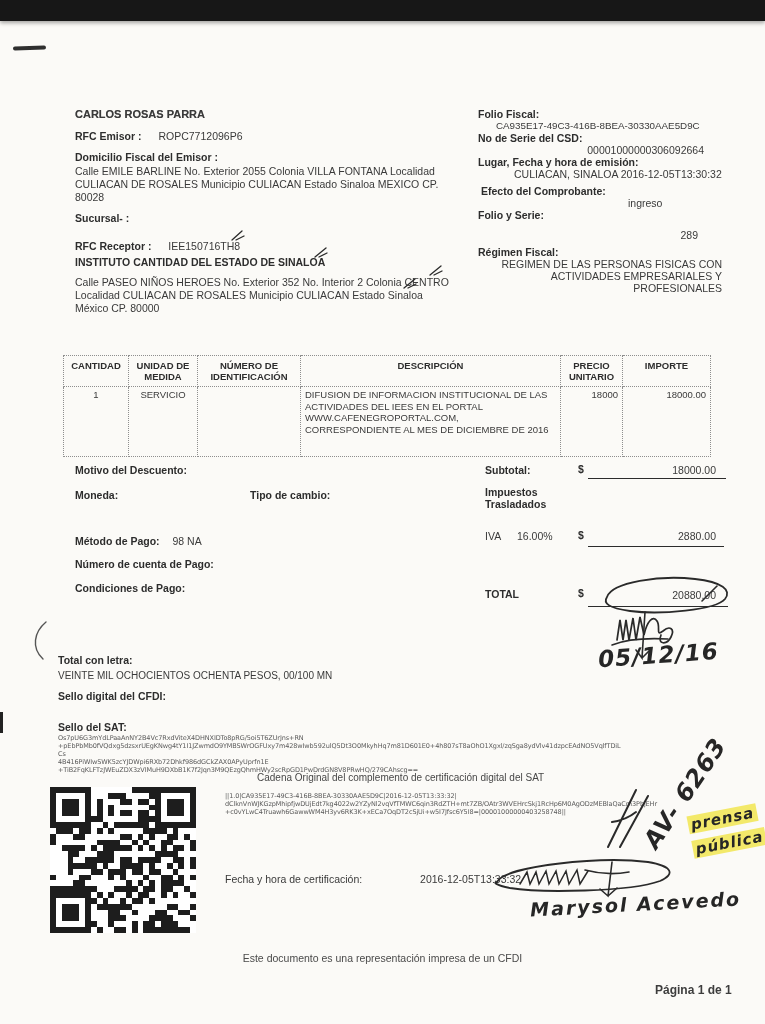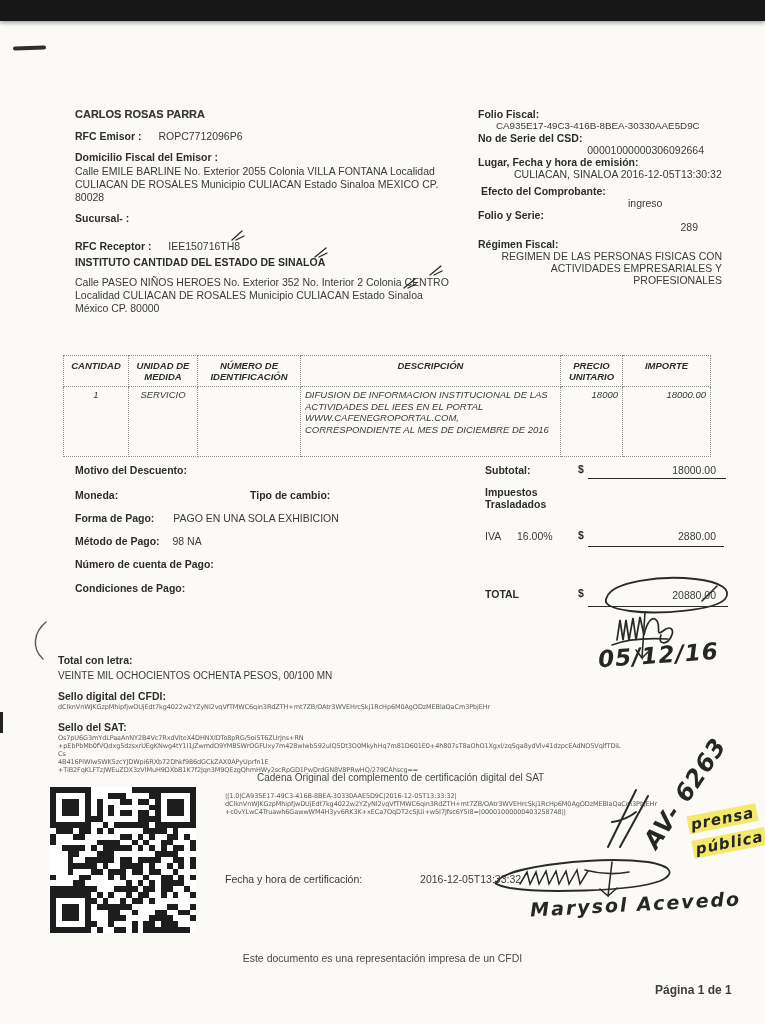--- a/index.html
+++ b/index.html
@@ -76,28 +76,28 @@
   <div class="abs fis" style="left:478px;top:108px;">
     <div class="lbl">Folio Fiscal:</div>
     <div class="val" style="padding-left:18px;font-size:9.8px;">CA935E17-49C3-416B-8BEA-30330AAE5D9C</div>
     <div class="lbl">No de Serie del CSD:</div>
     <div class="val ta-r" style="padding-right:22px;">00001000000306092664</div>
     <div class="lbl">Lugar, Fecha y hora de emisión:</div>
     <div class="val" style="padding-left:36px;">CULIACAN, SINALOA  2016-12-05T13:30:32</div>
     <div class="lbl" style="margin-top:5px;padding-left:3px;">Efecto del Comprobante:</div>
     <div class="val" style="padding-left:150px;">ingreso</div>
     <div class="lbl">Folio y Serie:</div>
-    <div class="val ta-r" style="padding-right:28px;margin-top:0;">289</div>
+    <div class="val ta-r" style="padding-right:28px;margin-top:8px;">289</div>
     <div class="lbl" style="margin-top:5px;">Régimen Fiscal:</div>
     <div class="val ta-r" style="padding-right:4px;">REGIMEN DE LAS PERSONAS FISICAS CON</div>
     <div class="val ta-r" style="padding-right:4px;">ACTIVIDADES EMPRESARIALES Y</div>
     <div class="val ta-r" style="padding-right:4px;">PROFESIONALES</div>
   </div>
 
-  <table class="items abs" style="left:63px;top:355px;font-style:italic;">
+  <table class="items abs" style="left:63px;top:355px;">
     <colgroup>
         <col style="width:65px">
         <col style="width:69px">
         <col style="width:103px">
               <col style="width:260px">
         <col style="width:62px">
         <col style="width:88px">
       </colgroup>
     <tbody>
         <tr>
@@ -115,24 +115,20 @@
       <td>DIFUSION DE INFORMACION INSTITUCIONAL DE LAS ACTIVIDADES DEL IEES EN EL PORTAL WWW.CAFENEGROPORTAL.COM, CORRESPONDIENTE AL MES DE DICIEMBRE DE 2016</td>
       <td class="ta-r">18000</td>
       <td class="ta-r">18000.00</td>
     </tr>
   </tbody>
     </table>
 
   <div class="abs lbl" style="left:75px;top:464px;">Motivo del Descuento:</div>
   <div class="abs lbl" style="left:75px;top:489px;">Moneda:</div>
   <div class="abs lbl" style="left:250px;top:489px;">Tipo de cambio:</div>
-  <div class="abs" style="left:75px;top:512px;">
-    <span class="lbl">Forma de Pago:</span>
-    <span style="margin-left:16px;">PAGO EN UNA SOLA EXHIBICION</span>
-  </div>
   <div class="abs" style="left:75px;top:535px;">
     <span class="lbl">Método de Pago:</span>
     <span style="margin-left:10px;">98 NA</span>
   </div>
   <div class="abs lbl" style="left:75px;top:558px;">Número de cuenta de Pago:</div>
   <div class="abs lbl" style="left:75px;top:582px;">Condiciones de Pago:</div>
 
   <div class="abs lbl" style="left:485px;top:464px;">Subtotal:</div>
   <div class="abs lbl" style="left:578px;top:463px;">$</div>
   <div class="abs money" style="left:588px;top:464px;">18000.00</div>
@@ -149,21 +145,20 @@
   <div class="abs lbl" style="left:485px;top:588px;">TOTAL</div>
   <div class="abs lbl" style="left:578px;top:587px;">$</div>
   <div class="abs money" style="left:588px;top:589px;padding-right:26px;">20880.00</div>
   <div class="abs uline" style="left:588px;top:606px;width:140px;"></div>
 
   <div class="abs lbl" style="left:58px;top:654px;">Total con letra:</div>
   <div class="abs" style="left:58px;top:670px;font-size:10px;">VEINTE MIL OCHOCIENTOS OCHENTA PESOS, 00/100 MN</div>
 
   <div class="abs lbl" style="left:58px;top:690px;">Sello digital del CFDI:</div>
   <div class="abs tiny" style="left:58px;top:703px;">
-    <div>dClknVnWJKGzpMhipfjwOUjEdt7kg4022w2YZyNl2vqVfTMWC6qin3RdZTH+mt7ZB/OAtr3WVEHrcSkj1RcHp6M0AgODzMEBlaQaCm3PbjEHr</div>
   </div>
 
   <div class="abs lbl" style="left:58px;top:721px;">Sello del SAT:</div>
   <div class="abs tiny" style="left:58px;top:734px;">
     <div>Os7pU6G3mYdLPaaAnNY2B4Vc7RxdViteX4DHNXIDTo8pRG/5oi5T6ZUrJns+RN</div>
     <div>+pEbPbMb0fVQdxg5dzsxrUEgKNwg4tY1I1JZwmdO9YMBSWrOGFUxy7m428wIwb592ulQ5Dt3O0MkyhHq7m81D601E0+4h807sT8aOhO1Xgxl/zqSga8ydVlv41dzpcEAdNO5VqlfTDiLCs</div>
     <div>4B416PiWIwSWK5zcYJDWpi6RXb72Dhkf986dGCkZAX0APyUprfn1E</div>
     <div>+TiB2FqKLFTzJWEuZDX3zVIMuH9DXbB1K7f2Jqn3M9QEzgQhmHWy2scRpGD1PwDrdGN8V8PRwHQ/279CAhscg==</div>
   </div>
 

